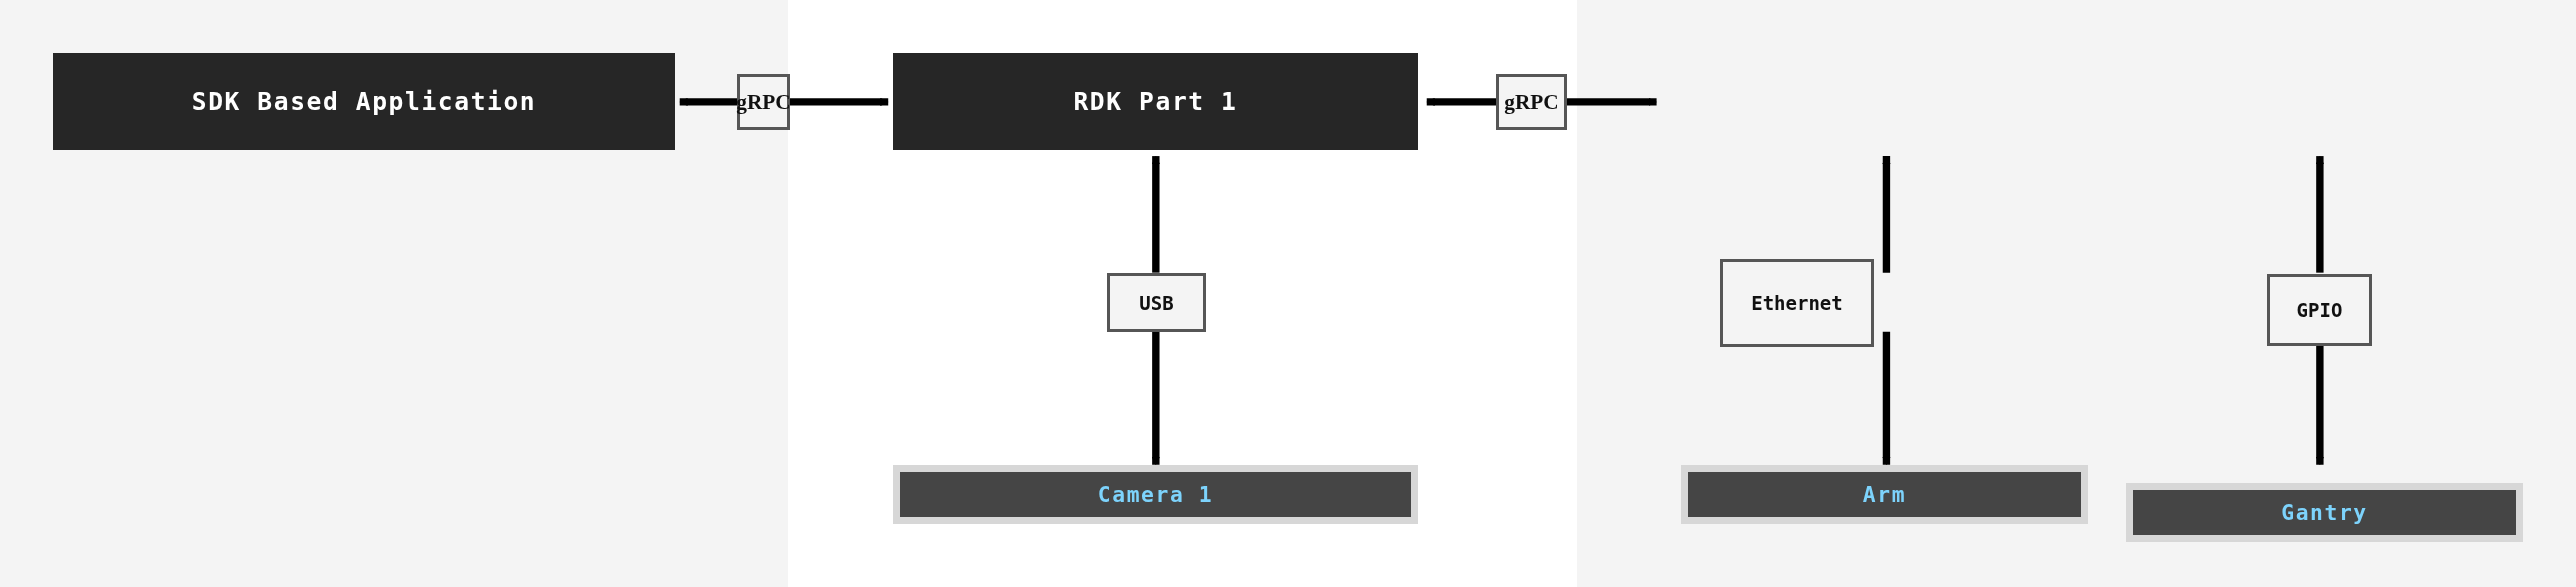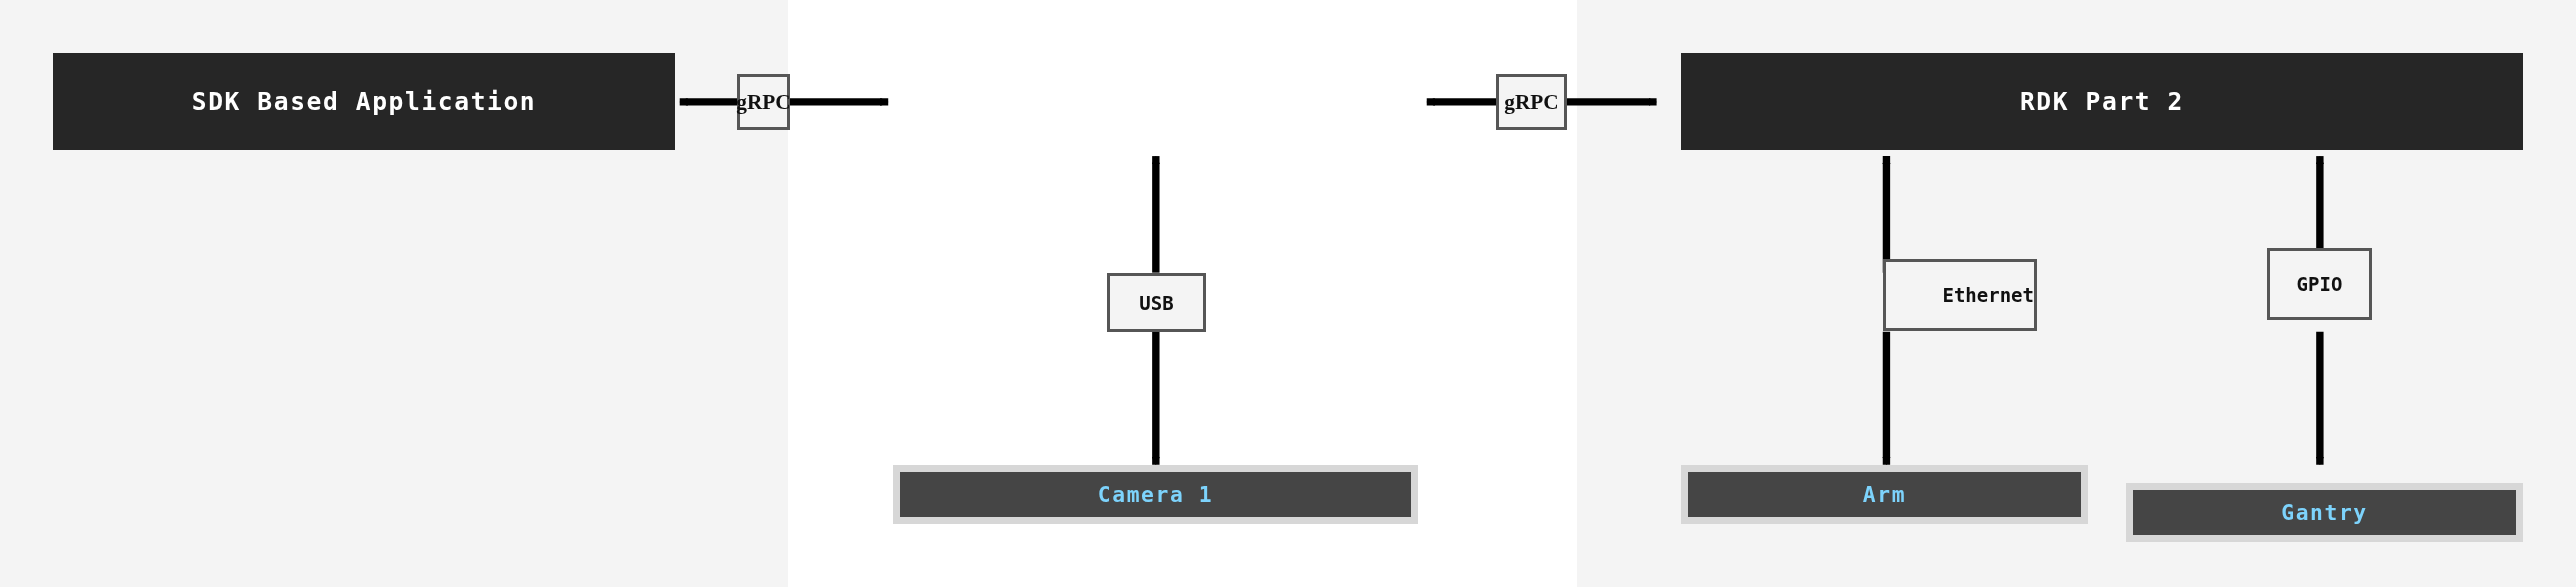--- a/index.html
+++ b/index.html
@@ -137,24 +137,24 @@
     <g>
       <path d="M 2826,332 L 2826,190" stroke="#000000" stroke-width="9" marker-end="url(#ah-r)"></path>
       <path d="M 2826,404 L 2826,566" stroke="#000000" stroke-width="9" marker-end="url(#ah-r)"></path>
     </g>
   </svg>
 
   <div class="proc-box" style="left:53px; top:53px; width:622px; height:97px;">
     <span class="proc-label">SDK Based Application</span>
   </div>
 
+  <div class="proc-box" style="left:893px; top:53px; width:525px; height:97px;">
+    <span class="proc-label">RDK Part 1</span>
+  </div>
 
-  <div class="proc-box" style="left:1681px; top:53px; width:842px; height:97px;">
-    <span class="proc-label">RDK Part 2</span>
-  </div>
 
   <div class="comp-box" style="left:893px; top:465px; width:525px; height:59px;">
     <span class="comp-label">Camera 1</span>
   </div>
 
   <div class="comp-box" style="left:1681px; top:465px; width:407px; height:59px;">
     <span class="comp-label">Arm</span>
   </div>
 
   <div class="comp-box" style="left:2126px; top:483px; width:397px; height:59px;">
@@ -166,22 +166,22 @@
   </div>
 
   <div class="conn-label sans" style="left:1496px; top:74px; width:71px; height:56px;">
     <span class="conn-text">gRPC</span>
   </div>
 
   <div class="conn-label" style="left:1107px; top:273px; width:99px; height:59px;">
     <span class="conn-text">USB</span>
   </div>
 
-  <div class="conn-label" style="left:1883px; top:259px; width:154px; height:72px;justify-content:flex-end;">
+  <div class="conn-label" style="left:1720px; top:259px; width:154px; height:88px;">
     <span class="conn-text">Ethernet</span>
   </div>
 
-  <div class="conn-label" style="left:2267px; top:248px; width:105px; height:72px;">
+  <div class="conn-label" style="left:2267px; top:274px; width:105px; height:72px;">
     <span class="conn-text">GPIO</span>
   </div>
 
 </div>
 
 
 </body></html>

